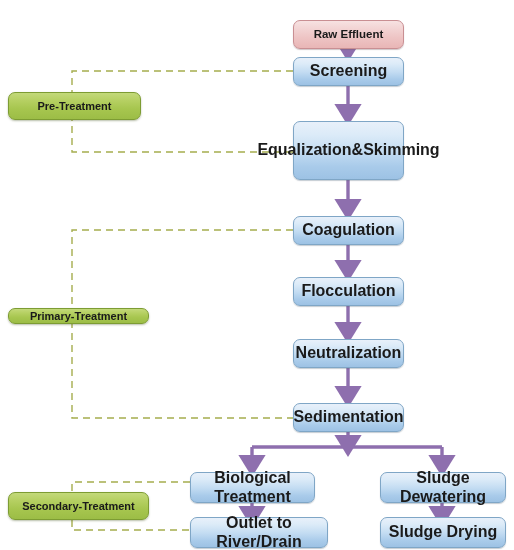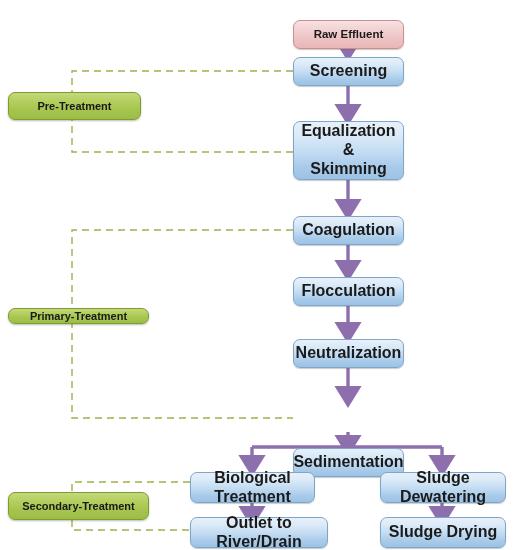--- a/index.html
+++ b/index.html
@@ -62,21 +62,21 @@
     background: linear-gradient(to bottom,
         #c3d97a 0%,
         #b6d063 28%,
         #a7c64f 60%,
         #9cbd46 100%);
     border: 1px solid #7d9c33;
     box-shadow: 0 1px 2px rgba(80,95,45,0.4);
     font-size: 11px;
   }
   .node-multiline {
-    flex-direction: column;
+    flex-direction: row;
   }
   .node-multiline span {
     display: block;
   }
 </style>
 </head>
 <body>
 
 <div id="canvas">
 
@@ -131,21 +131,21 @@
   </div>
 
   <div class="node node-process" style="left:293px; top:277px; width:111px; height:29px;">
     <span>Flocculation</span>
   </div>
 
   <div class="node node-process" style="left:293px; top:339px; width:111px; height:29px;">
     <span>Neutralization</span>
   </div>
 
-  <div class="node node-process" style="left:293px; top:403px; width:111px; height:29px;margin-top:45px;">
+  <div class="node node-process" style="left:293px; top:403px; width:111px; height:29px;">
     <span>Sedimentation</span>
   </div>
 
   <div class="node node-process" style="left:190px; top:472px; width:125px; height:31px;">
     <span>Biological Treatment</span>
   </div>
 
   <div class="node node-process" style="left:190px; top:517px; width:138px; height:31px;">
     <span>Outlet to River/Drain</span>
   </div>

